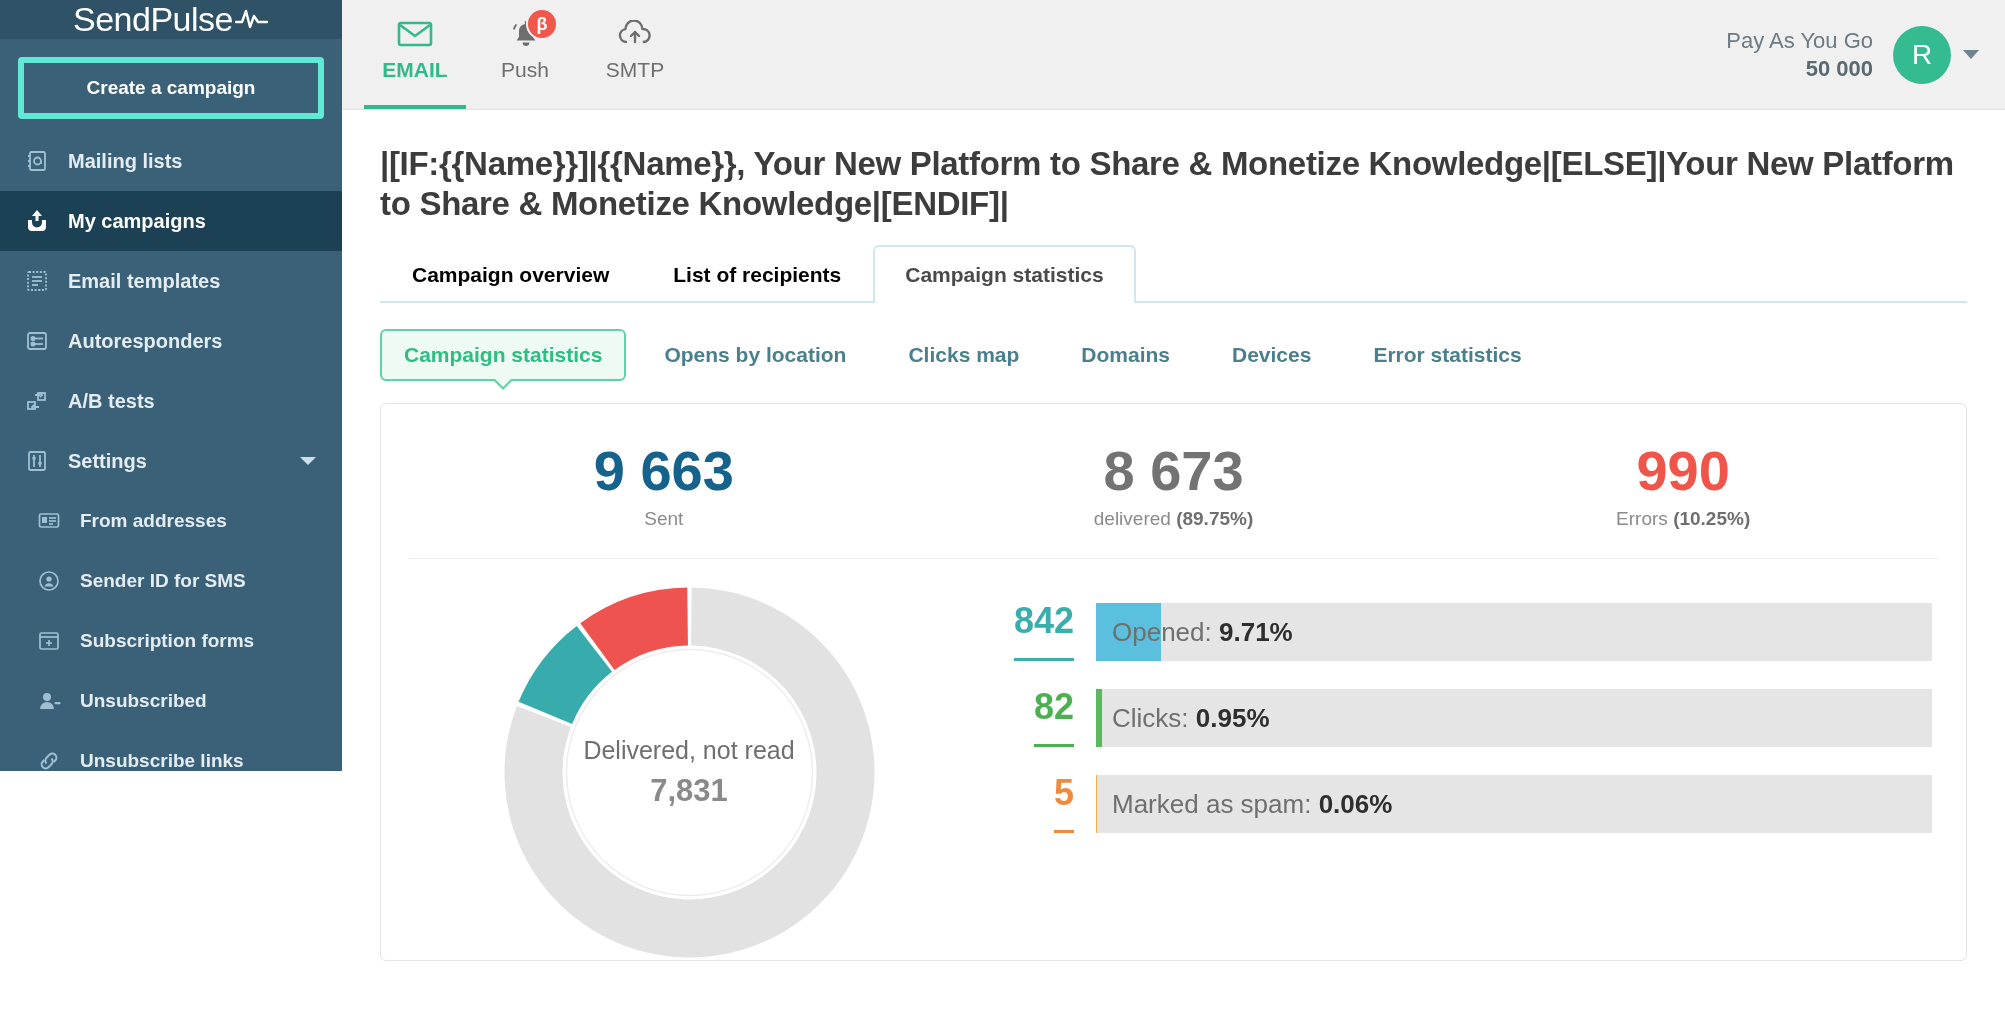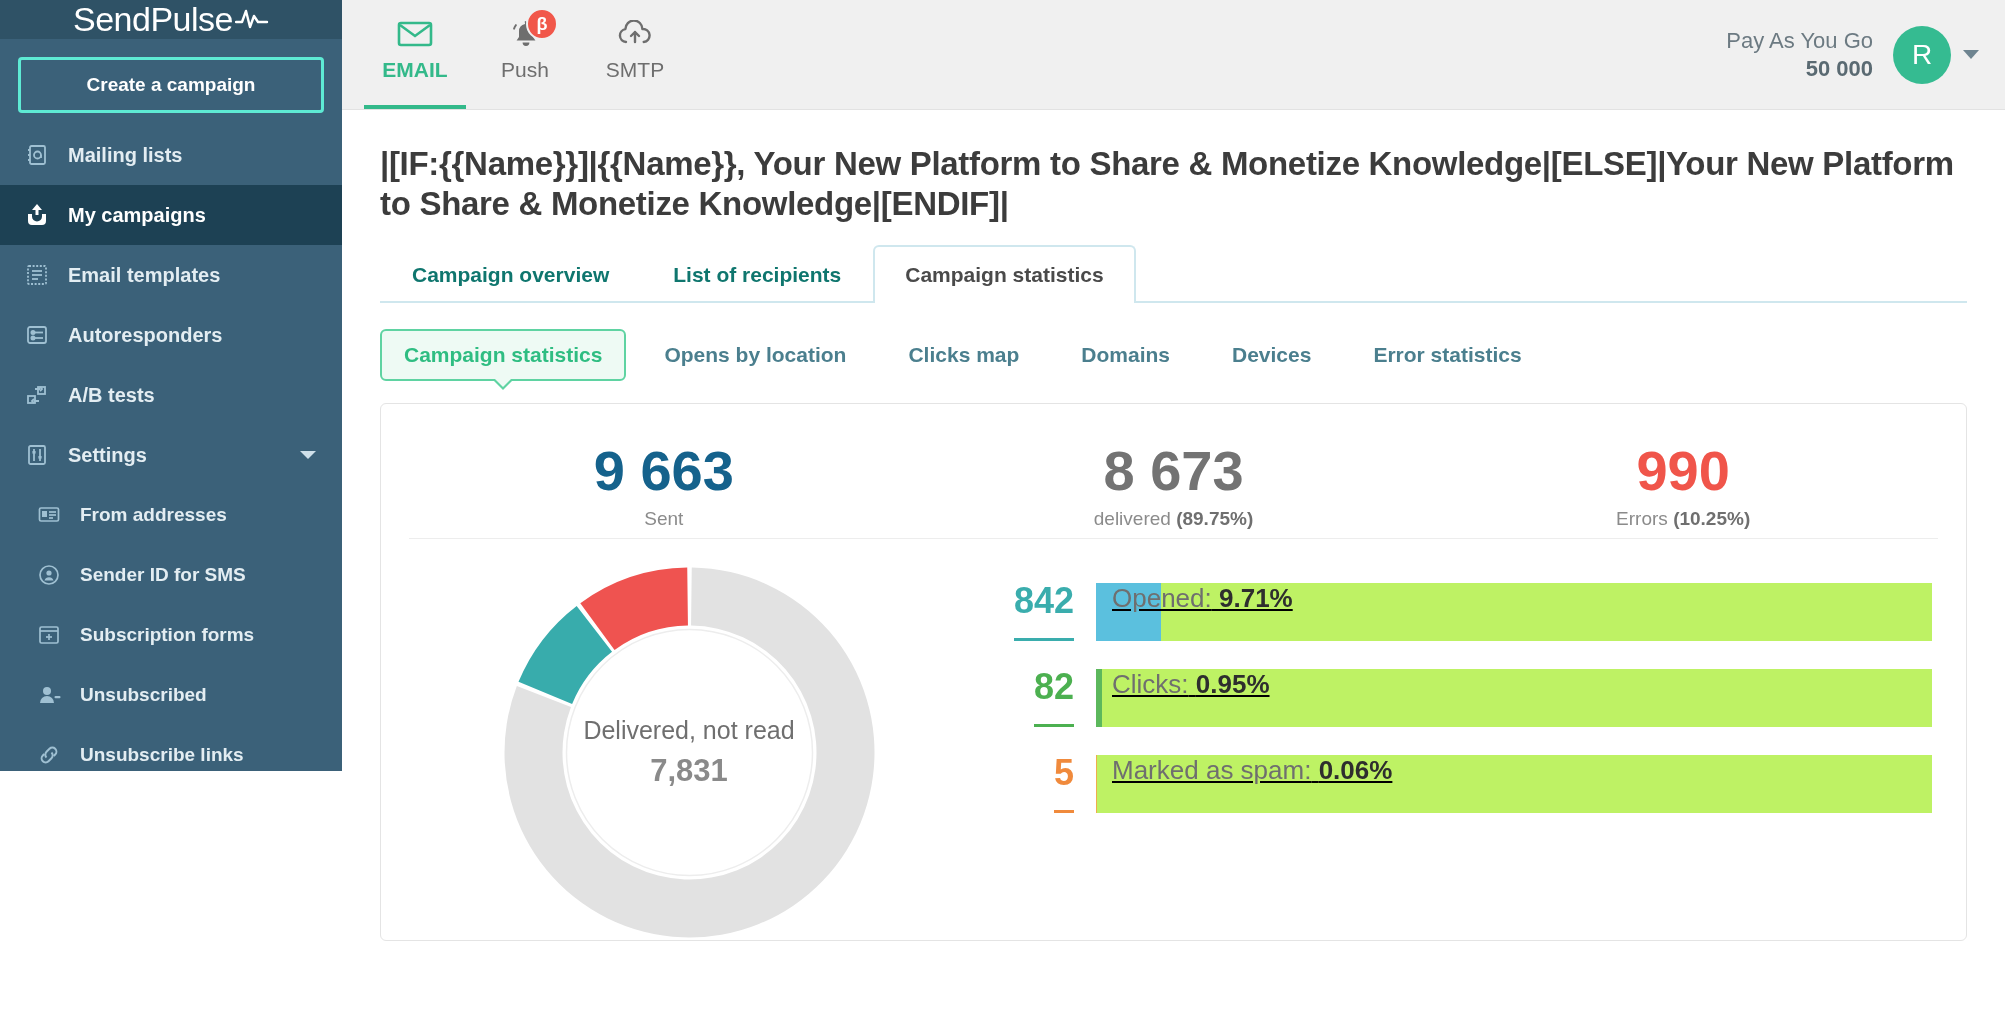--- a/index.html
+++ b/index.html
@@ -24,21 +24,21 @@
   }
   .logo-text {
     color: #ffffff; font-size: 34px; font-weight: 400;
     letter-spacing: -0.5px; display: flex; align-items: center;
   }
   .logo-pulse { margin-left: 2px; display: inline-block; }
 
   .create-btn-wrap { padding: 18px 18px 12px 18px; }
   .create-btn {
     display: block; width: 100%; padding: 14px 0;
-    border: 3px solid #5eead4; border-radius: 4px;
+    border: 6px solid #5eead4; border-radius: 4px;
     background: transparent; color: #ffffff;
     font-size: 19px; font-weight: bold; text-align: center;
     font-family: "Liberation Sans", sans-serif;
     cursor: pointer;
   }
 
   .nav { display: flex; flex-direction: column; }
   .nav-item {
     display: flex; align-items: center;
     height: 60px; padding-left: 22px;
@@ -133,21 +133,21 @@
   }
 
   
   .tabs-primary {
     display: flex; align-items: flex-end;
     border-bottom: 2px solid #cfe7ee;
     margin-bottom: 26px;
   }
   .tab-p {
     padding: 16px 30px; font-size: 21px; font-weight: bold;
-    color: #0f766e; cursor: pointer;
+    color: #000000; cursor: pointer;
     border: 2px solid transparent; border-bottom: none;
     margin-bottom: -2px; background: transparent;
   }
   .tab-p.active {
     color: #4a4a4a; background: #ffffff;
     border-color: #cfe7ee;
     border-top-left-radius: 6px; border-top-right-radius: 6px;
   }
 
   
@@ -177,21 +177,21 @@
     border-right: 9px solid transparent;
     border-top: 9px solid #eefaf4;
   }
 
   
   .stats-card {
     border: 1px solid #e4e4e4; border-radius: 6px;
     background: #ffffff; padding: 28px 28px 0 28px;
   }
   .kpi-row {
-    display: flex; padding: 10px 0 8px 0;
+    display: flex; padding: 10px 0 28px 0;
     border-bottom: 1px solid #ededed;
   }
   .kpi { flex: 1; text-align: center; }
   .kpi-num { font-size: 56px; font-weight: bold; line-height: 1.05; }
   .kpi-label { font-size: 19px; color: #8b8b8b; margin-top: 8px; }
   .kpi-label b { color: #6f6f6f; }
 
   .lower { display: flex; padding-top: 26px; }
   .donut-col {
     width: 560px; min-width: 560px;
@@ -217,24 +217,23 @@
   .metric-num-wrap {
     width: 105px; min-width: 105px; text-align: right;
     margin-right: 22px;
   }
   .metric-num {
     font-size: 36px; font-weight: bold; line-height: 1.0;
     display: inline-block; padding-bottom: 19px;
     border-bottom: 3px solid currentColor;
   }
   .metric-bar {
-    flex: 1; height: 58px; background: #bef264;
-    position: relative; display: flex; align-items: flex-start;
+    flex: 1; height: 58px; background: #e5e5e5;
+    position: relative; display: flex; align-items: center;
     overflow: hidden;
-    text-decoration: underline;
   }
   .metric-fill {
     position: absolute; left: 0; top: 0; bottom: 0;
   }
   .metric-text {
     position: relative; z-index: 2;
     font-size: 26px; color: #6f6f6f; padding-left: 16px;
   }
   .metric-text b { color: #2e2e2e; }
 </style>

